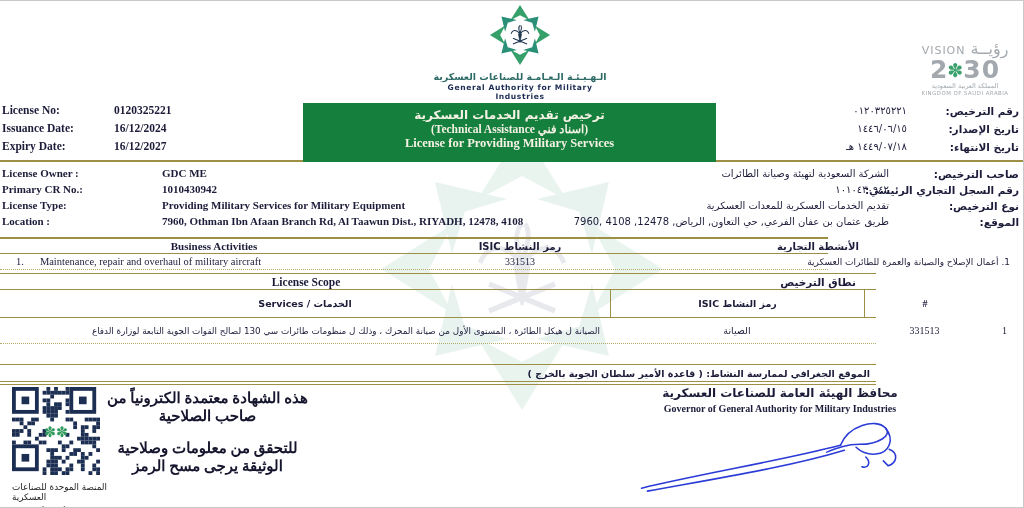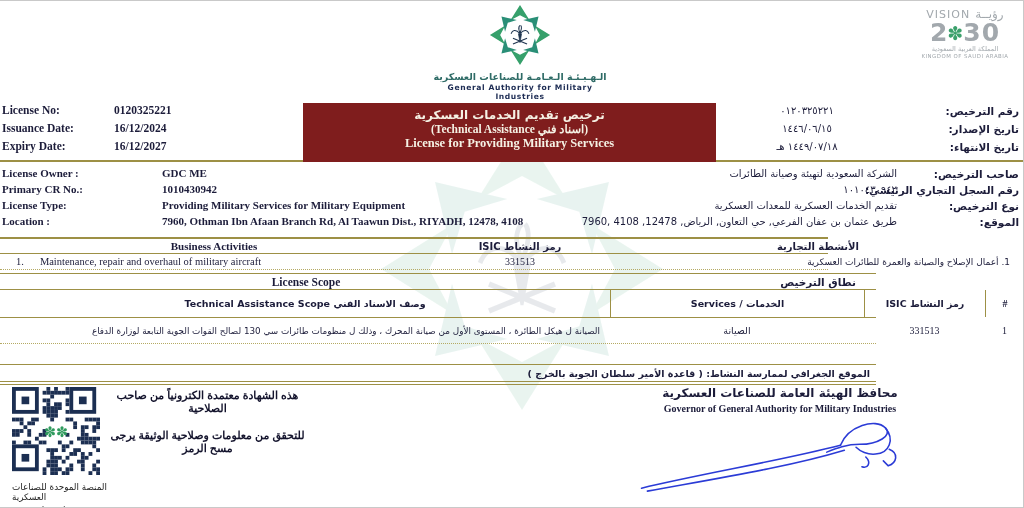--- a/index.html
+++ b/index.html
@@ -14,44 +14,44 @@
   .watermark { position:absolute; left:372px; top:118px; width:300px; height:300px; opacity:0.10; pointer-events:none; }
   
   .gami-logo { position:absolute; top:2px; left:422px; width:196px; text-align:center; }
   .gami-logo svg.star { width:72px; height:64px; }
   .gami-ar { font-size:9.5px; font-weight:bold; color:#2e6b66; letter-spacing:1px; font-family:"DejaVu Sans",sans-serif; }
   .gami-en { font-size:7.6px; font-weight:bold; color:#1c2b53; letter-spacing:0.6px; margin-top:1px; font-family:"DejaVu Sans",sans-serif; }
   .gami-rule { width:128px; height:2px; background:#2e6b66; margin:4px auto 0; }
   
   .vision { position:absolute; top:6px; right:10px; width:96px; text-align:center; color:#a2a8ad; font-family:"DejaVu Sans",sans-serif; }
   .vision .v-line1 { display:flex; justify-content:center; align-items:baseline; gap:5px; font-size:11px; letter-spacing:1px; }
-  .vision .v-ar1 { font-size:12px; letter-spacing:0; }
+  .vision .v-ar1 { font-size:16px; letter-spacing:0;margin-top:32px; }
   .vision .v-year { font-size:25px; font-weight:bold; line-height:24px; letter-spacing:1px; display:flex; justify-content:center; align-items:center; }
   .vision .v-palm { color:#3aa06b; font-size:19px; margin:0 -1px; }
   .vision .v-ar2 { font-size:6.5px; }
   .vision .v-en2 { font-size:5.4px; letter-spacing:0.5px; }
   
   .meta-row-l { position:absolute; left:2px; display:flex; font-size:11.5px; font-weight:bold; }
   .meta-row-l .lbl { width:112px; }
   .meta-row-r { position:absolute; right:4px; width:320px; display:flex; justify-content:flex-end; font-size:11px; }
-  .meta-row-r .val { width:200px; text-align:center; direction:rtl; font-family:"DejaVu Sans",sans-serif; font-size:10px; }
+  .meta-row-r .val { width:200px; text-align:right; direction:rtl; font-family:"DejaVu Sans",sans-serif; font-size:10px; }
   .meta-row-r .lbl { width:112px; direction:rtl; font-weight:bold; font-family:"DejaVu Sans",sans-serif; font-size:10.5px; }
   .title-box {
     position:absolute; left:303px; top:102px; width:413px; height:59px; z-index:2;
-    background:#7f1d1d; color:#f5f1e4; text-align:center; padding-top:5px;
+    background:#15803d; color:#f5f1e4; text-align:center; padding-top:5px;
   }
   .title-box .t1 { font-size:12px; font-weight:bold; font-family:"DejaVu Sans",sans-serif; }
   .title-box .t2 { font-size:11.5px; font-weight:bold; }
   .title-box .t3 { font-size:12.5px; font-weight:bold; }
   .divider { position:absolute; left:0; top:159px; width:1024px; height:2px; background:#9d9045; z-index:1; }
   
   .own-row-l { position:absolute; left:2px; display:flex; font-size:11px; }
   .own-row-l .lbl { width:160px; font-weight:bold; }
   .own-row-l .val { font-weight:600; }
-  .own-row-r-val { position:absolute; right:126px; width:420px; text-align:right; font-size:10px; font-family:"DejaVu Sans",sans-serif; }
+  .own-row-r-val { position:absolute; right:134px; width:420px; text-align:right; font-size:10px; font-family:"DejaVu Sans",sans-serif; }
   .own-row-r-lbl { position:absolute; right:4px; width:170px; text-align:right; direction:rtl; font-weight:bold; font-size:10.5px; font-family:"DejaVu Sans",sans-serif; }
   .rtl { direction:rtl; }
   
   .ba-table { position:absolute; left:0; top:236px; width:828px; z-index:2; }
   .ba-head { display:grid; grid-template-columns:428px 184px 412px; border-top:2px solid #9d9045; border-bottom:1.5px solid #9d9045; height:17px; align-items:center; }
   .ba-head > div { text-align:center; font-weight:bold; font-size:11px; }
   .ba-head .arb { font-family:"DejaVu Sans",sans-serif; font-size:10px; }
   .ba-row { display:grid; grid-template-columns:428px 184px 412px; height:16px; align-items:center; border-bottom:1.5px dotted #b5aa63; font-size:10.5px; }
   .ba-row .c1 { display:flex; gap:16px; padding-left:16px; }
   .ba-row .c2 { text-align:center; font-size:10px; }
@@ -69,21 +69,21 @@
   .ls-row > div { text-align:center; font-size:10px; }
   .ls-row .scope { direction:rtl; text-align:right; padding-right:10px; font-family:"DejaVu Sans",sans-serif; font-size:8.8px; }
   .ls-row .svc { font-family:"DejaVu Sans",sans-serif; font-size:9.5px; }
   .ls-loc { margin-top:20px; border-top:1.5px solid #9d9045; border-bottom:1.5px solid #9d9045; height:18px; line-height:18px; direction:rtl; text-align:right; padding-right:6px; font-weight:bold; font-size:9.5px; font-family:"DejaVu Sans",sans-serif; }
   .ls-loc2 { height:3px; border-bottom:1.5px solid #9d9045; }
   
   .qr-block { position:absolute; left:12px; top:386px; width:130px; }
   .qr-code { width:88px; height:88px; }
   .qr-cap { direction:rtl; text-align:left; font-size:8.8px; font-family:"DejaVu Sans",sans-serif; margin-top:7px; color:#222; }
   .qr-url { font-size:9.5px; margin-top:3px; color:#222; }
-  .cert-text { position:absolute; left:100px; top:388px; width:215px; text-align:center; direction:rtl; font-weight:bold; font-size:11px; font-family:Liberation Sans, sans-serif; color:#15152e; }
+  .cert-text { position:absolute; left:100px; top:388px; width:215px; text-align:center; direction:rtl; font-weight:bold; font-size:15px; font-family:Liberation Serif, serif; color:#15152e; }
   .cert-text p + p { margin-top:14px; }
   .gov-block { position:absolute; left:560px; top:385px; width:440px; text-align:center; }
   .gov-ar { font-weight:bold; font-size:12px; font-family:"DejaVu Sans",sans-serif; direction:rtl; }
   .gov-en { font-weight:bold; font-size:10px; margin-top:3px; }
   .signature { width:300px; height:78px; margin-top:4px; }
 </style>
 </head>
 <body>
 
 <div class="page">
@@ -213,21 +213,20 @@
       <div class="c3">1.    أعمال الإصلاح والصيانة والعمرة للطائرات العسكرية</div>
     </div>
   </div>
 
   <div class="ls">
     <div class="ls-title">
       <div class="en">License Scope</div>
       <div class="arb">نطاق الترخيص</div>
     </div>
     <div class="ls-cols">
-      <div class="mix rtl">وصف الاسناد الفني Technical Assistance Scope</div>
       <div class="mix rtl">الخدمات / Services</div>
       <div class="mix rtl">رمز النشاط ISIC</div>
       <div>#</div>
     </div>
     <div class="ls-row">
       <div class="scope">الصيانة ل هيكل الطائرة ، المستوى الأول من صيانة المحرك ، وذلك ل منظومات طائرات سي 130 لصالح القوات الجوية التابعة لوزارة الدفاع</div>
       <div class="svc">الصيانة</div>
       <div>331513</div>
       <div>1</div>
     </div>

